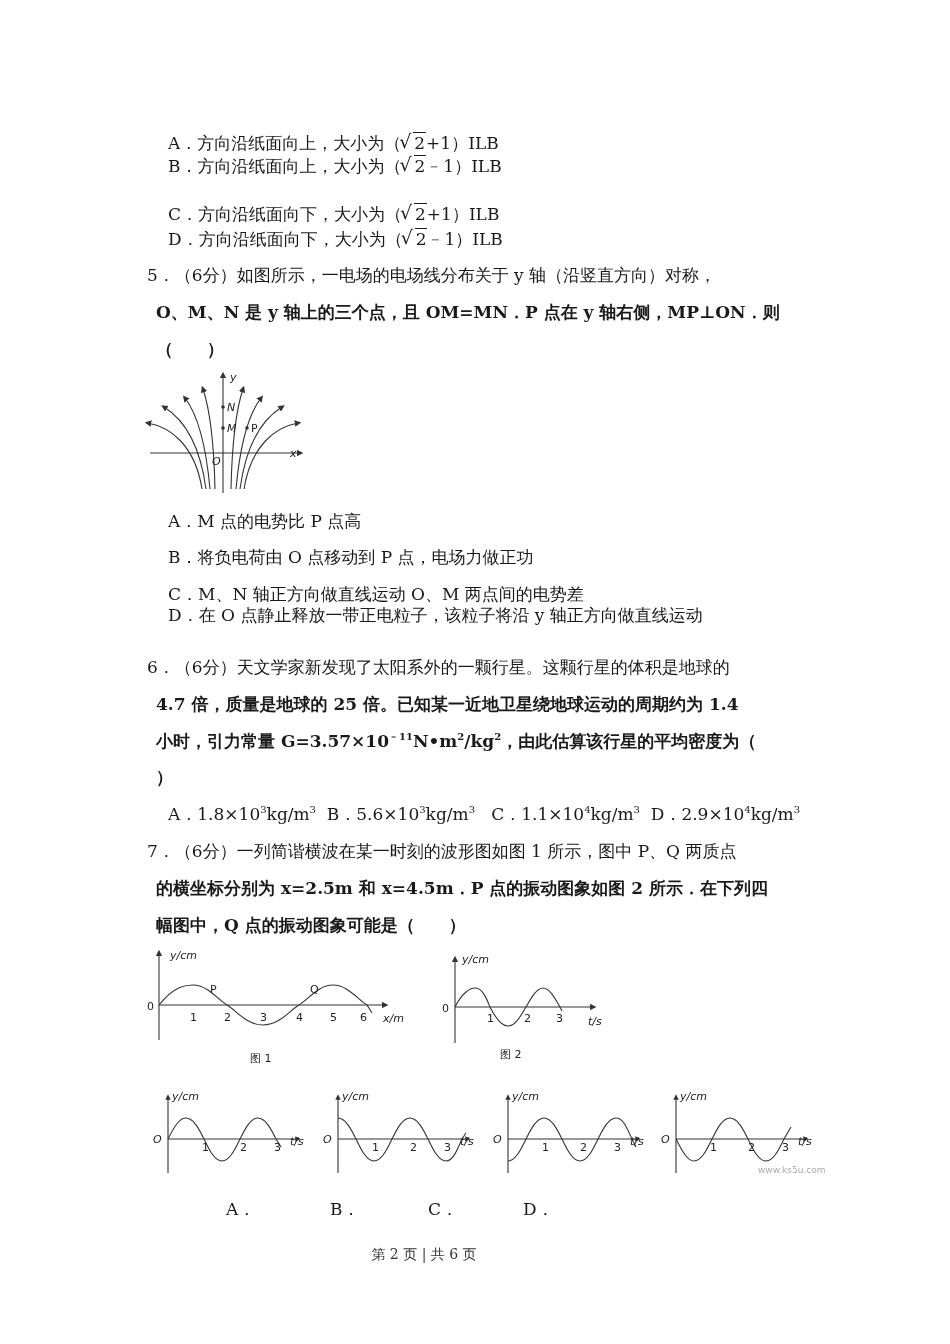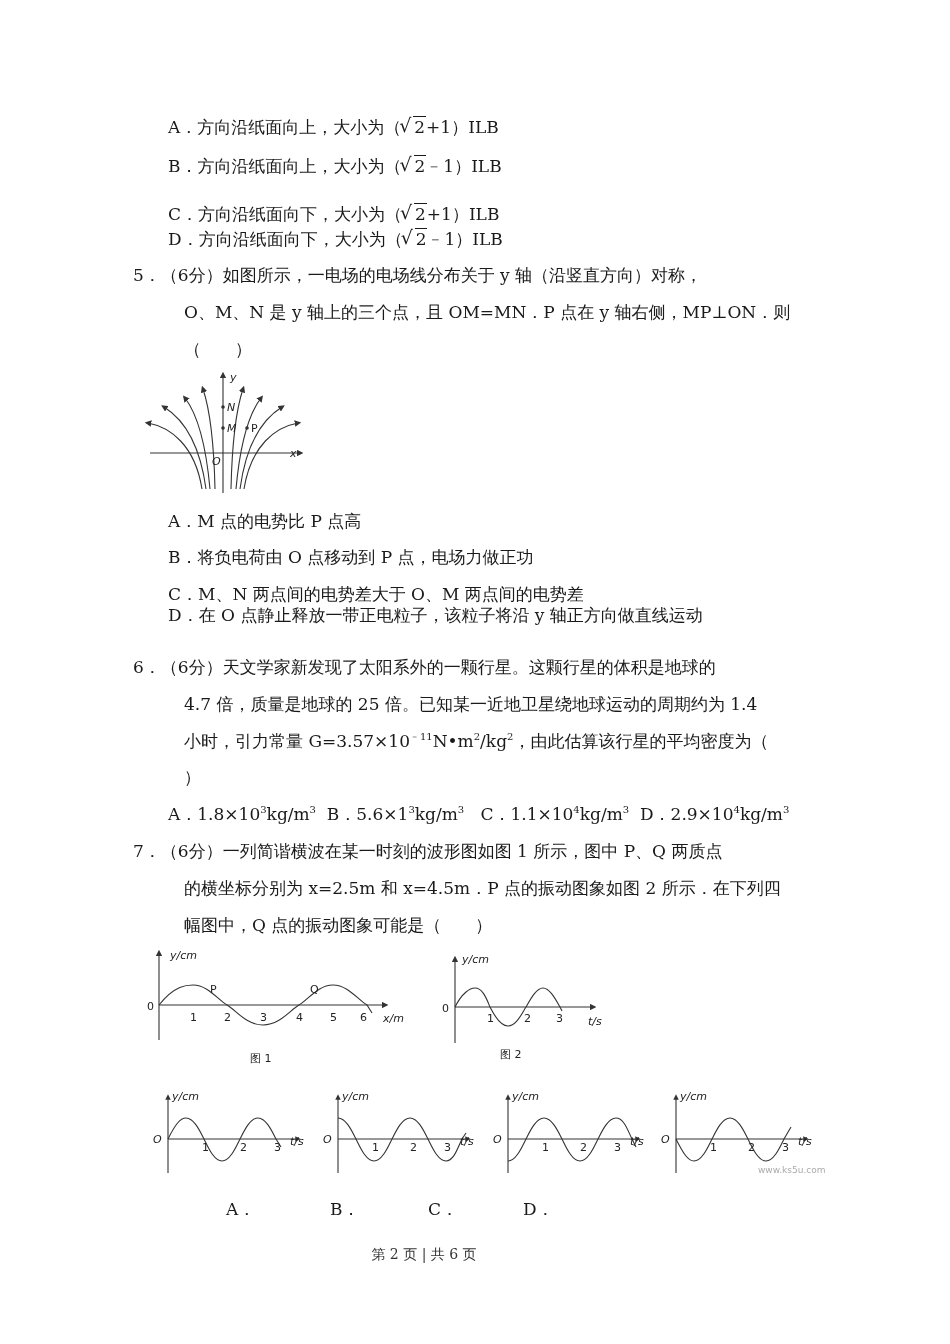--- a/index.html
+++ b/index.html
@@ -1,35 +1,35 @@
 <!DOCTYPE html>
 <html><head>
 <meta charset="utf-8">
 <style>
   html, body { margin:0; padding:0; background:#ffffff; }
   body { width:950px; height:1344px; position:relative; overflow:hidden;
          font-family:"DejaVu Serif","Liberation Serif",serif; color:#1a1a1a; }
   .line { position:absolute; font-size:17px; line-height:22px; white-space:nowrap; }
   .opt { left:168px; }
-  .q { left:133px;text-align:right; }
-  .cont { left:184px; }
+  .q { left:147px;text-align:right; }
+  .cont { left:156px;font-weight:bold; }
   .sqrt { display:inline-block; position:relative; padding-left:12px; }
   .sqrt::before { content:"√"; position:absolute; left:-2px; top:-2px; font-size:19px; }
   .sqrt span { border-top:1px solid #1a1a1a; padding:0 1px; }
   sup { font-size:10px; line-height:0; }
   .fig { position:absolute; }
   .figlbl { font-family:"DejaVu Sans","Liberation Sans",sans-serif; font-size:11px; fill:#222; }
   .italic { font-style:italic; }
   .footer { position:absolute; top:1246px; left:0; width:848px; text-align:center; font-size:14px; color:#333; }
   .ans-lbl { position:absolute; top:1198px; font-size:17px; }
 </style>
 </head>
 <body>
 
-<div class="line opt" style="top:116px">
+<div class="line opt" style="top:132px">
   <span>A．</span><span>方向沿纸面向上，大小为（</span><span class="sqrt"><span>2</span></span><span>+1）ILB</span>
 </div>
 <div class="line opt" style="top:155px">
   <span>B．</span><span>方向沿纸面向上，大小为（</span><span class="sqrt"><span>2</span></span><span>﹣1）ILB</span>
 </div>
 <div class="line opt" style="top:203px">
   <span>C．</span><span>方向沿纸面向下，大小为（</span><span class="sqrt"><span>2</span></span><span>+1）ILB</span>
 </div>
 <div class="line opt" style="top:228px">
   <span>D．</span><span>方向沿纸面向下，大小为（</span><span class="sqrt"><span>2</span></span><span>﹣1）ILB</span>
@@ -63,32 +63,32 @@
   <text class="figlbl italic" x="90" y="16">y</text>
   <text class="figlbl italic" x="150" y="92">x</text>
   <text class="figlbl italic" x="72" y="100">O</text>
   <text class="figlbl italic" x="87" y="46">N</text>
   <text class="figlbl italic" x="87" y="67">M</text>
   <text class="figlbl" x="111" y="67">P</text>
 </svg>
 
 <div class="line opt" style="top:510px"><span>A．</span><span>M 点的电势比 P 点高</span></div>
 <div class="line opt" style="top:546px"><span>B．</span><span>将负电荷由 O 点移动到 P 点，电场力做正功</span></div>
-<div class="line opt" style="top:583px"><span>C．</span><span>M、N 两点间的电势差大于 O、M 两点间的电势差</span></div>
+<div class="line opt" style="top:583px"><span>C．</span><span>M、N 轴正方向做直线运动 O、M 两点间的电势差</span></div>
 <div class="line opt" style="top:604px"><span>D．</span><span>在 O 点静止释放一带正电粒子，该粒子将沿 y 轴正方向做直线运动</span></div>
 
 <div class="line q" style="top:656px"><span>6．</span><span>（6分）天文学家新发现了太阳系外的一颗行星。这颗行星的体积是地球的</span></div>
 <div class="line cont" style="top:693px">4.7 倍，质量是地球的 25 倍。已知某一近地卫星绕地球运动的周期约为 1.4</div>
 <div class="line cont" style="top:730px">
   <span>小时，引力常量 G=3.57×10</span><sup>﹣11</sup><span>N•m</span><sup>2</sup><span>/kg</span><sup>2</sup><span>，由此估算该行星的平均密度为（</span>
 </div>
 <div class="line cont" style="top:766px">）</div>
 <div class="line opt" style="top:803px">
   <span><span>A．</span><span>1.8×10</span><sup>3</sup><span>kg/m</span><sup>3</sup></span>&nbsp;
-  <span><span>B．</span><span>5.6×1</span><sup>3</sup><span>kg/m</span><sup>3</sup></span>&nbsp;&nbsp;
+  <span><span>B．</span><span>5.6×10</span><sup>3</sup><span>kg/m</span><sup>3</sup></span>&nbsp;&nbsp;
   <span><span>C．</span><span>1.1×10</span><sup>4</sup><span>kg/m</span><sup>3</sup></span>&nbsp;
   <span><span>D．</span><span>2.9×10</span><sup>4</sup><span>kg/m</span><sup>3</sup></span>
 </div>
 
 <div class="line q" style="top:840px"><span>7．</span><span>（6分）一列简谐横波在某一时刻的波形图如图 1 所示，图中 P、Q 两质点</span></div>
 <div class="line cont" style="top:877px">的横坐标分别为 x=2.5m 和 x=4.5m．P 点的振动图象如图 2 所示．在下列四</div>
 <div class="line cont" style="top:914px">幅图中，Q 点的振动图象可能是（　　）</div>
 
 <svg class="fig" style="left:140px;top:945px" width="280" height="125">
   <defs>

